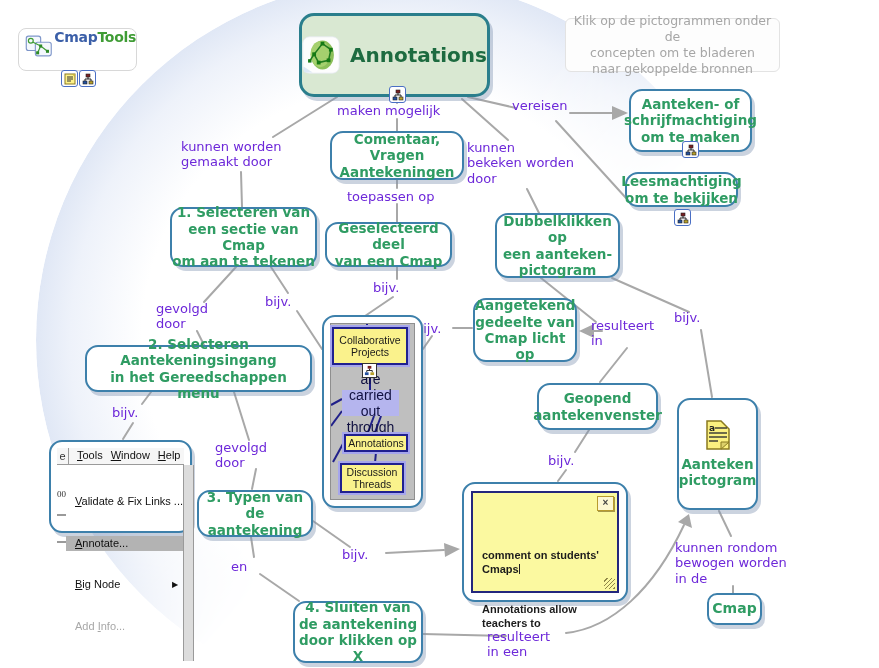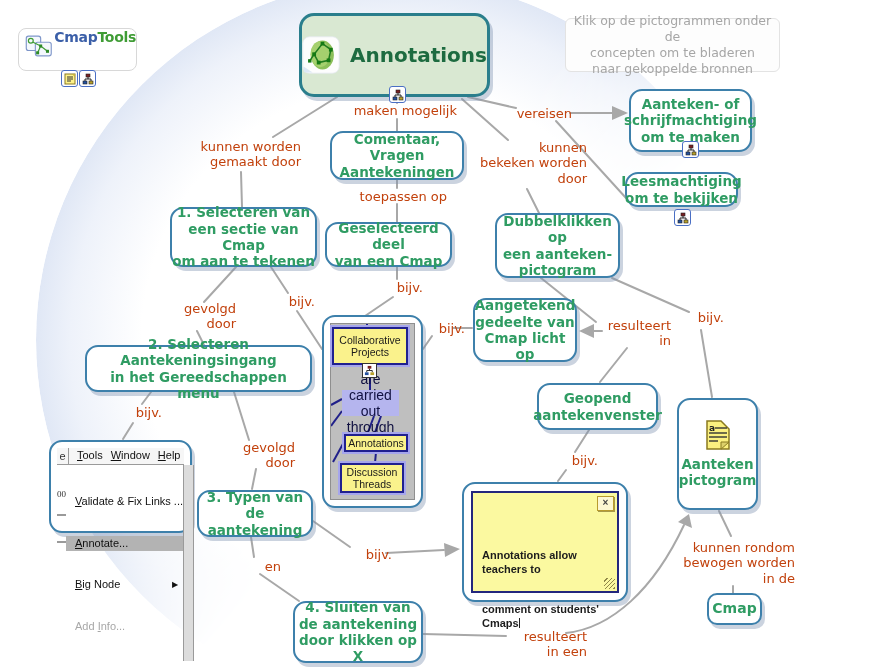--- a/index.html
+++ b/index.html
@@ -9,21 +9,21 @@
     background:radial-gradient(circle,#ffffff 0%,#ffffff 50%,#eef2fa 64%,#cdd9ef 80%,#aabde4 93%,#93a9da 99%,rgba(255,255,255,0) 100%);
     -webkit-mask-image:linear-gradient(315deg,rgba(0,0,0,0) 42%,#000 58%);
             mask-image:linear-gradient(315deg,rgba(0,0,0,0) 42%,#000 58%);
     z-index:0;}
   svg.wires{position:absolute;left:0;top:0;z-index:1;}
   .cnode{position:absolute;box-sizing:border-box;background:#fff;border:2.5px solid #3d80ab;border-radius:13px;
     box-shadow:3px 4px 0 rgba(125,145,175,.4);color:#2f9c63;font-weight:bold;font-size:13.5px;line-height:1.22;
     display:flex;align-items:center;justify-content:center;text-align:center;white-space:pre-wrap;z-index:2;}
   .root{background:#d9e8d2;border-color:#2a7e8c;border-width:3px;color:#1d6b40;font-size:20px;
     flex-direction:row;gap:10px;border-radius:15px;}
-  .llabel{position:absolute;color:#c2410c;font-size:13px;line-height:1.18;text-align:right;
+  .llabel{position:absolute;color:#6d28d9;font-size:13px;line-height:1.18;text-align:left;
     white-space:pre-wrap;z-index:2;}
   .res{position:absolute;width:17px;height:17px;background:#fff;border:1.5px solid #4a6fc4;border-radius:3px;
     z-index:3;display:flex;align-items:center;justify-content:center;box-sizing:border-box;}
   .instr{position:absolute;left:565px;top:18px;width:215px;height:54px;box-sizing:border-box;
     border:1px solid #e3e3e3;border-radius:6px;background:#fdfdfd;color:#a6a6a6;font-size:12.5px;line-height:1.3;
     display:flex;align-items:center;justify-content:center;text-align:center;white-space:pre-wrap;z-index:2;}
   .logo-box{position:absolute;left:18px;top:28px;width:119px;height:43px;border:1.5px solid #d8d8d8;border-radius:8px;
     background:#fff;display:flex;z-index:2;box-sizing:border-box;}
   .logo-text{font-size:14px;font-weight:bold;letter-spacing:-.3px;}
   .logo-text .c{color:#3b5fa8}.logo-text .t{color:#3f9c35}
@@ -246,21 +246,21 @@
     <line x1="4" y1="21" x2="13" y2="21" stroke="#333" stroke-width="1.4"></line>
   </svg>
   <span>Aanteken
 pictogram</span>
 </div>
 <div class="cnode" style="left:707px;top:593px;width:55px;height:32px;font-size:14px;border-radius:10px"><span>Cmap</span></div>
 
 <div class="llabel" style="left:337px;top:103px;width:120px">maken mogelijk</div>
 <div class="llabel" style="left:181px;top:139px;width:120px">kunnen worden
 gemaakt door</div>
-<div class="llabel" style="left:512px;top:106px;width:60px">vereisen</div>
+<div class="llabel" style="left:512px;top:98px;width:60px">vereisen</div>
 <div class="llabel" style="left:467px;top:140px;width:120px">kunnen
 bekeken worden
 door</div>
 <div class="llabel" style="left:347px;top:189px;width:100px">toepassen op</div>
 <div class="llabel" style="left:156px;top:301px;width:80px">gevolgd
 door</div>
 <div class="llabel" style="left:265px;top:294px;width:50px">bijv.</div>
 <div class="llabel" style="left:373px;top:280px;width:50px">bijv.</div>
 <div class="llabel" style="left:415px;top:321px;width:50px">bijv.</div>
 <div class="llabel" style="left:674px;top:310px;width:50px">bijv.</div>
@@ -336,20 +336,20 @@
         </div>
         <div class="mscr" style="width:9px;background:#dcdcdc;border-left:1px solid #9a9a9a"></div>
       </div>
     </div>
   </div>
 </div>
 
 <div class="cnode" style="left:462px;top:482px;width:166px;height:120px">
   <div class="note">
     <div class="nclose">×</div>
+    <p><span>comment on students' Cmaps</span><span class="caret"></span></p>
     <p>Annotations allow teachers to</p>
-    <p><span>comment on students' Cmaps</span><span class="caret"></span></p>
     <div class="gap"></div>
     
     
     <div class="grip"></div>
   </div>
 </div>
 
 </body></html>

